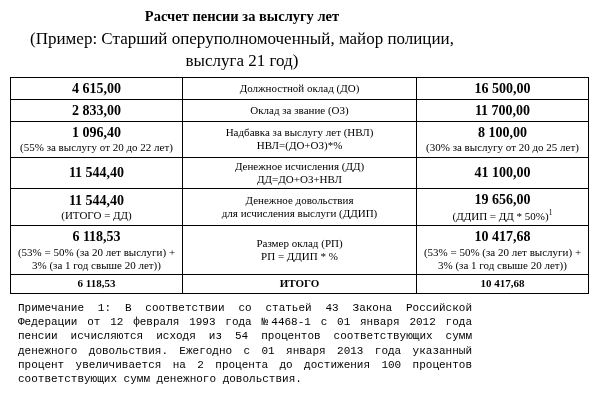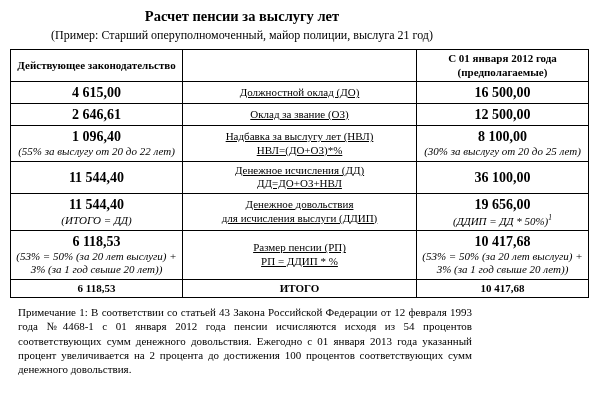--- a/index.html
+++ b/index.html
@@ -23,21 +23,21 @@
   }
   .doc-title {
     text-align: center;
     font-size: 14.5px;
     font-weight: bold;
     line-height: 1.2;
     margin: 2px 0 3px 0;
   }
   .doc-subtitle {
     text-align: center;
-    font-size: 12px;
+    font-size: 17px;
     line-height: 1.25;
     margin: 0 0 6px 0;
   }
   table.calc {
     border-collapse: collapse;
     width: 578px;
     margin: 0 auto;
     table-layout: fixed;
   }
   table.calc td {
@@ -56,82 +56,76 @@
     font-weight: bold;
     font-size: 11.5px;
     padding: 3px 4px;
   }
   .big {
     font-weight: bold;
     font-size: 14px;
   }
   .mid {
     font-size: 11px;
-    font-style: italic;
   }
   .totals {
     font-weight: bold;
     font-size: 12px;
   }
   .label-cell {
     font-size: 11px;
-    text-decoration: underline;
   }
   .label-cell .l2 { display: block; }
   sup { font-size: 7.5px; vertical-align: super; }
 
   .footnote {
     margin: 7px 2px 0 8px;
     font-size: 11px;
     line-height: 1.3;
     text-align: justify;
+    font-family: Liberation Mono, monospace;
   }
 </style>
 </head>
 <body>
 
 <div class="page">
 
   <div class="doc-title">Расчет пенсии за выслугу лет</div>
   <div class="doc-subtitle">(Пример: Старший оперуполномоченный, майор полиции, выслуга 21 год)</div>
 
   <table class="calc">
     <colgroup>
       <col class="col-a">
       <col class="col-b">
       <col class="col-c">
     </colgroup>
     <tbody>
-      <tr>
-        <td class="hdr">Действующее законодательство</td>
-        <td class="hdr"></td>
-        <td class="hdr">С 01 января 2012 года (предполагаемые)</td>
-      </tr>
 
       <tr>
         <td>
           <span class="big">4 615,00</span>
         </td>
         <td class="label-cell">
           <span>Должностной оклад (ДО)</span>
         </td>
         <td>
           <span class="big">16 500,00</span>
         </td>
       </tr>
 
       <tr>
         <td>
-          <span class="big">2 646,61</span>
+          <span class="big">2 833,00</span>
         </td>
         <td class="label-cell">
           <span>Оклад за звание (ОЗ)</span>
         </td>
         <td>
-          <span class="big">12 500,00</span>
+          <span class="big">11 700,00</span>
         </td>
       </tr>
 
       <tr>
         <td>
           <div class="big">1 096,40</div>
           <div class="mid">(55% за выслугу от 20 до 22 лет)</div>
         </td>
         <td class="label-cell">
           <span class="l2">Надбавка за выслугу лет (НВЛ)</span>
@@ -145,21 +139,21 @@
 
       <tr>
         <td>
           <span class="big">11 544,40</span>
         </td>
         <td class="label-cell">
           <span class="l2">Денежное исчисления (ДД)</span>
           <span class="l2">ДД=ДО+ОЗ+НВЛ</span>
         </td>
         <td>
-          <span class="big">36 100,00</span>
+          <span class="big">41 100,00</span>
         </td>
       </tr>
 
       <tr>
         <td>
           <div class="big">11 544,40</div>
           <div class="mid">(ИТОГО = ДД)</div>
         </td>
         <td class="label-cell">
           <span class="l2">Денежное довольствия</span>
@@ -170,21 +164,21 @@
           <div class="mid"><span>(ДДИП = ДД * 50%)</span><sup>1</sup></div>
         </td>
       </tr>
 
       <tr>
         <td>
           <div class="big">6 118,53</div>
           <div class="mid">(53% = 50% (за 20 лет выслуги) + 3% (за 1 год свыше 20 лет))</div>
         </td>
         <td class="label-cell">
-          <span class="l2">Размер пенсии (РП)</span>
+          <span class="l2">Размер оклад (РП)</span>
           <span class="l2">РП = ДДИП * %</span>
         </td>
         <td>
           <div class="big">10 417,68</div>
           <div class="mid">(53% = 50% (за 20 лет выслуги) + 3% (за 1 год свыше 20 лет))</div>
         </td>
       </tr>
 
       <tr>
         <td class="totals">6 118,53</td>

